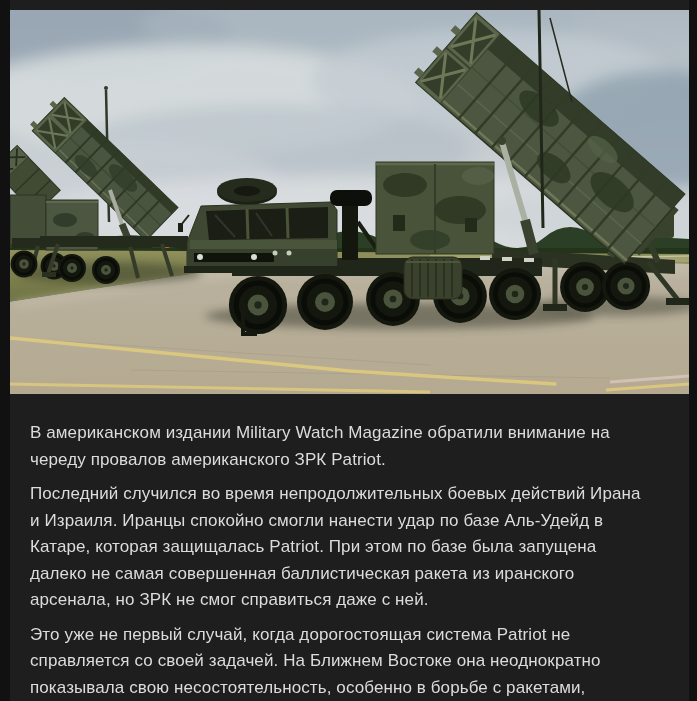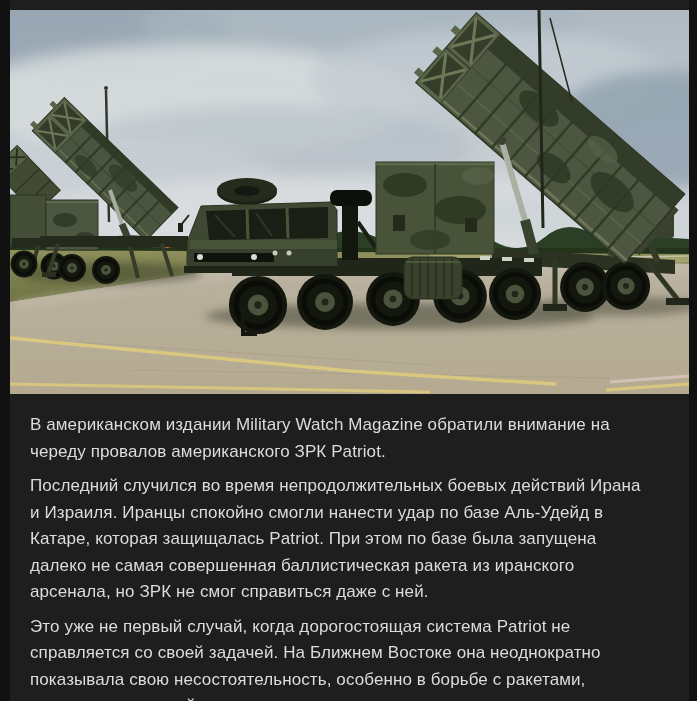--- a/index.html
+++ b/index.html
@@ -19,21 +19,21 @@
     margin-top:10px;width:679px;height:384px;display:block;overflow:hidden;
     background:#b9c3ca;
   }
   .photo-wrap svg{display:block;}
   .article{
     padding:10px 20px 0 20px;
     font-size:17px;line-height:26.5px;color:var(--text);
     letter-spacing:.1px;
   }
   .para{white-space:pre-line;margin:8px 0 0 0;}
-  .para:first-child{margin-top:8px;}
+  .para:first-child{margin-top:16px;}
 </style>
 </head>
 <body>
 
 <div class="content">
 
   <div class="photo-wrap">
     <svg width="679" height="384" viewBox="0 0 679 384" xmlns="http://www.w3.org/2000/svg">
       <defs>
         <linearGradient id="skyGrad" x1="0" y1="0" x2="0" y2="1">

